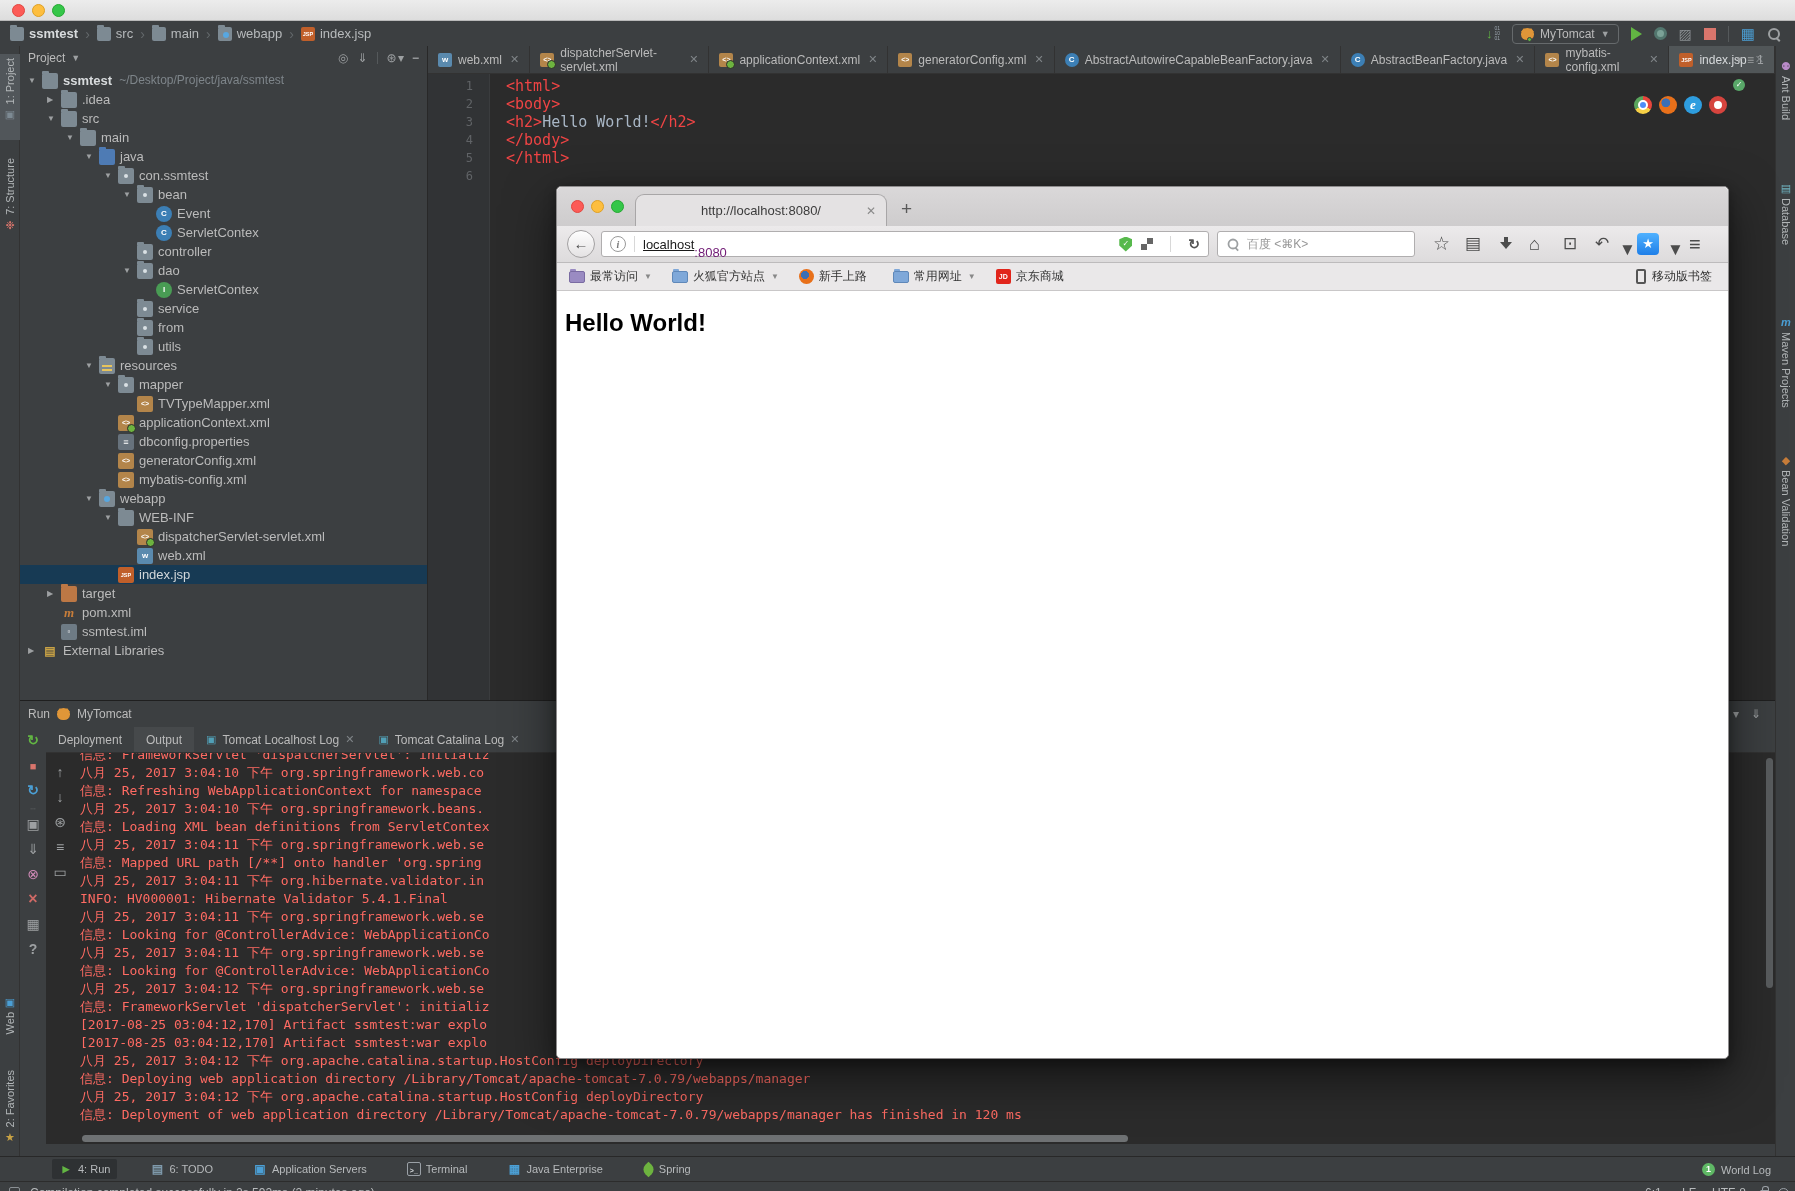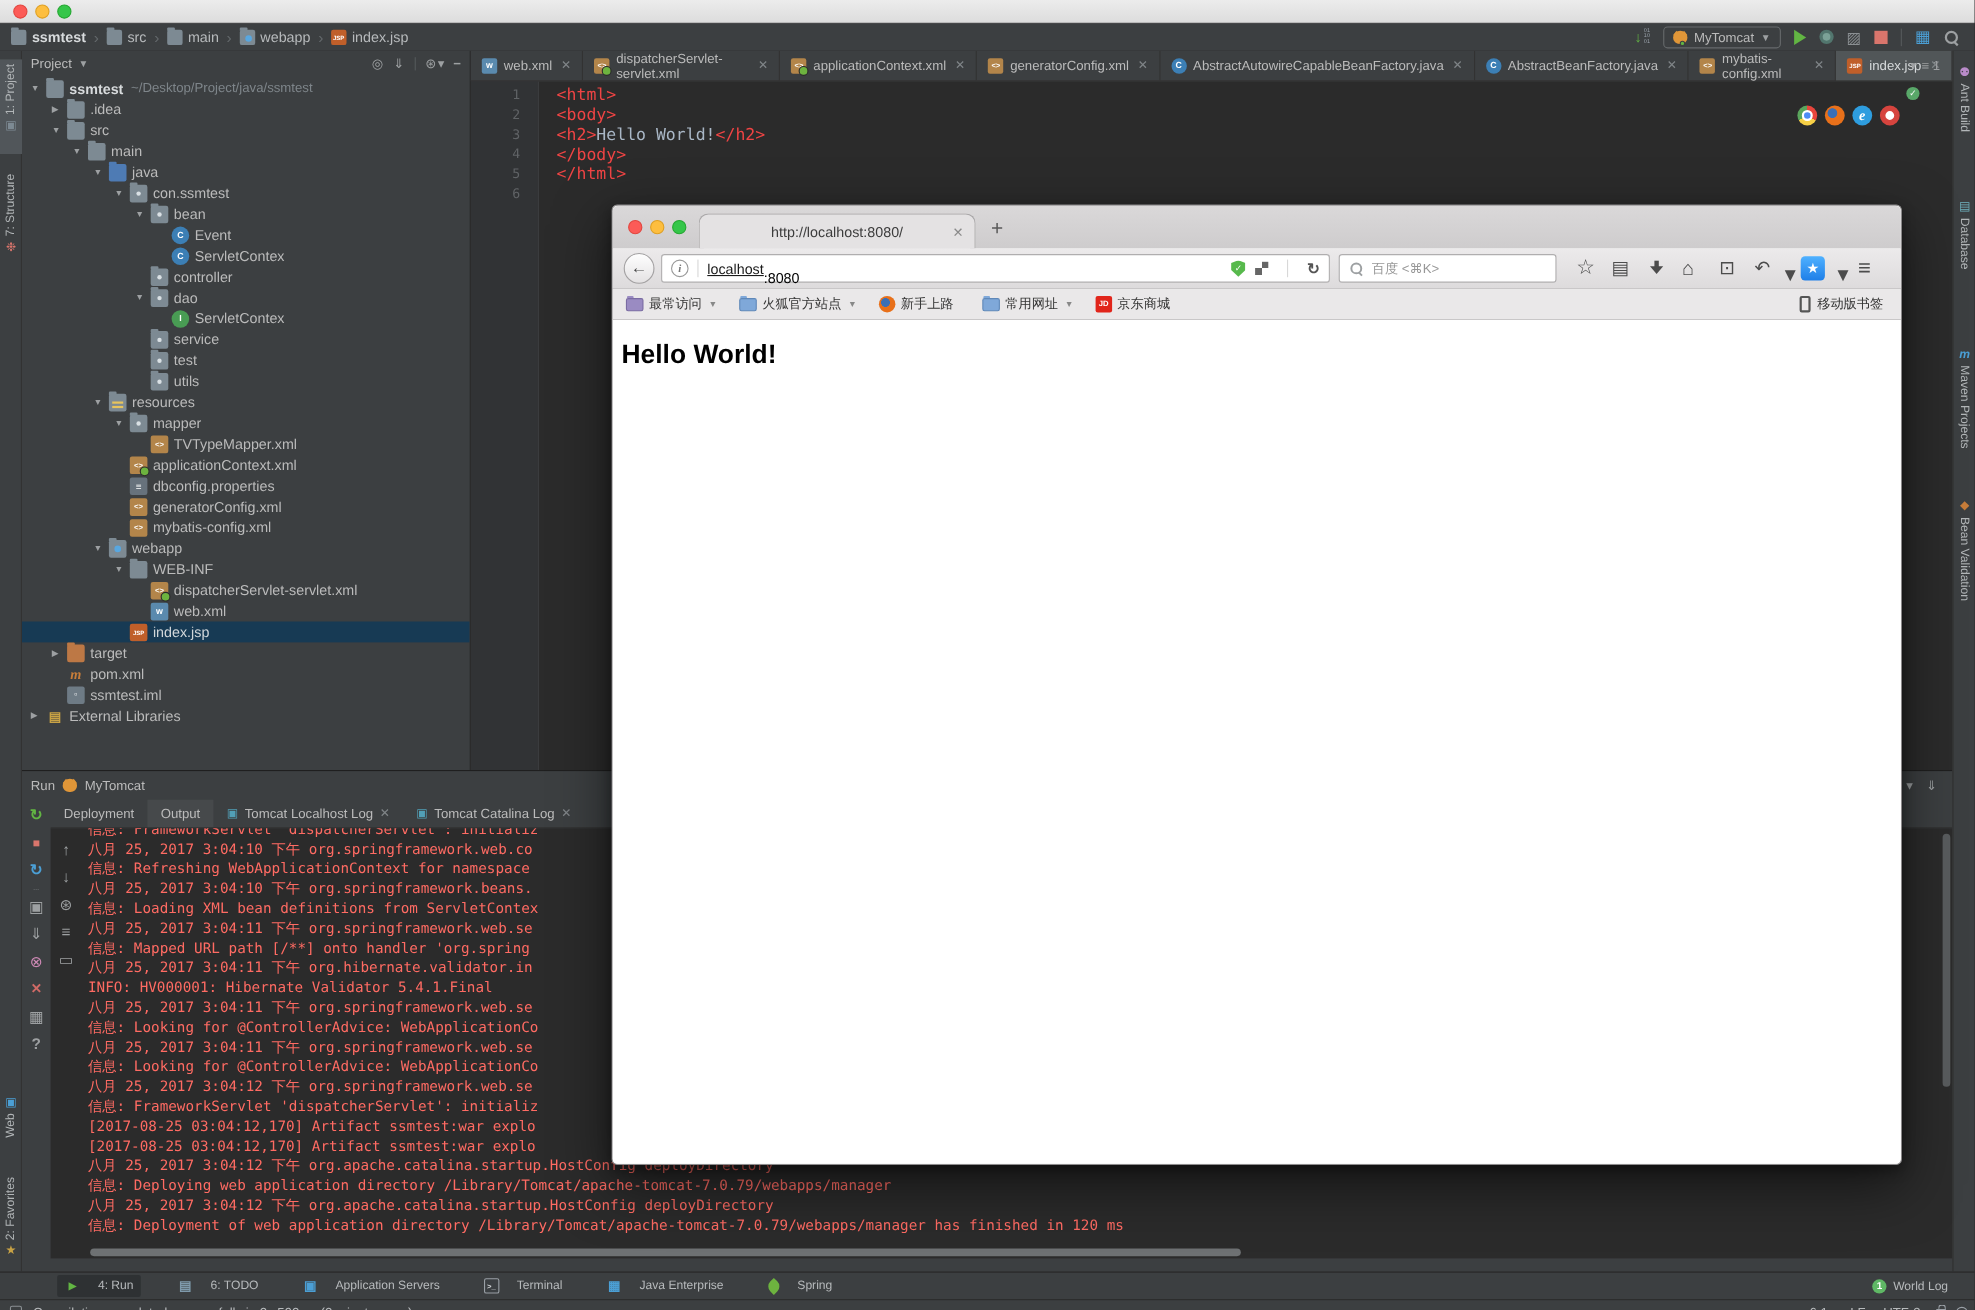--- a/index.html
+++ b/index.html
@@ -192,21 +192,21 @@
   .con-line { height:18px; white-space:pre; font:13px/18px "DejaVu Sans Mono",monospace; color:#ff6b63; }
   #con-hscroll { position:absolute; left:36px; bottom:2px; width:1046px; height:7px;
     background:#7a7e80; border-radius:4px; opacity:.85; }
   #con-vscroll { position:absolute; right:2px; top:5px; width:7px; height:230px;
     background:#6e7275; border-radius:4px; opacity:.7; }
 
   
   #bottom-bar { position:absolute; left:0; top:1156px; width:1795px; height:25px; background:#3c3f41;
     border-top:1px solid #282828; display:flex; align-items:center; gap:26px; padding-left:52px;
     z-index:4; }
-  .bb-item { display:flex; align-items:center; gap:16px; font-size:11px; color:#b7babc;
+  .bb-item { display:flex; align-items:center; gap:5px; font-size:11px; color:#b7babc;
     padding:3px 7px; border-radius:2px; }
   .bb-item.active { background:#2e3133; }
   .bb { width:14px; height:14px; display:inline-block; text-align:center;
     font:700 10px/14px "Liberation Sans",sans-serif; }
   .bb-run::before{ content:"▶"; color:#62b543; font-size:9px; }
   .bb-todo::before{ content:"▤"; color:#7f9aac; font-size:12px; }
   .bb-app::before{ content:"▣"; color:#4b9fd5; font-size:12px; }
   .bb-term { background:#3b3f42; border:1px solid #9aa0a6; border-radius:2px; }
   .bb-term::before{ content:">_"; color:#d6d9db; font-size:7px; line-height:12px; }
   .bb-jee::before{ content:"▦"; color:#4b9fd5; font-size:12px; }
@@ -250,21 +250,21 @@
     background:linear-gradient(#eceaeb,#dddbdc); border-bottom:1px solid #bdbbbc; }
   #bw-back { position:absolute; left:10px; top:4px; width:28px; height:28px; border-radius:50%;
     border:1px solid #a3a1a2; background:linear-gradient(#fefefe,#e4e2e3); color:#4a4a4a;
     font-size:15px; font-weight:700; text-align:center; line-height:26px; }
   #bw-url { position:absolute; left:44px; top:5px; width:608px; height:26px; background:#fff;
     border:1px solid #b0aeaf; border-radius:3px; display:flex; align-items:center; padding:0 8px; }
   .fx-info { width:16px; height:16px; border:1px solid #9a9a9a; border-radius:50%; color:#777;
     font:italic 700 10px/15px "Liberation Serif",serif; text-align:center; flex:none; }
   .url-sep { width:1px; height:16px; background:#d8d8d8; margin:0 8px; }
   .url-host { font-size:13px; color:#1a1a1a;text-decoration:underline; }
-  .url-port { font-size:13px; color:#000000;margin-top:16px; }
+  .url-port { font-size:13px; color:#701a75;margin-top:16px; }
   #bw-url .right-icons { margin-left:auto; display:flex; align-items:center; gap:9px; }
   .fx-shield { width:13px; height:15px; background:#57b94c; color:#fff; font-size:8px;
     line-height:14px; text-align:center;
     clip-path:polygon(50% 0,100% 18%,100% 60%,50% 100%,0 60%,0 18%); }
   .fx-qr { width:12px; height:12px;
     background:conic-gradient(#666 0 25%, #fff 25% 50%, #666 50% 75%, #fff 75%); }
   .fx-reload { color:#555; font-weight:700; font-size:14px; }
   #bw-search { position:absolute; left:660px; top:5px; width:198px; height:26px; background:#fff;
     border:1px solid #b0aeaf; border-radius:3px; display:flex; align-items:center; gap:7px;
     padding:0 8px; }
@@ -511,21 +511,21 @@
       <div class="trow" style="--lvl: 5;">
         <span class="tree-arrow"></span>
         <span class="ti ti-pkg"></span>
         <span class="tlabel">service</span>
         <span class="thint"></span>
       </div>
 
       <div class="trow" style="--lvl: 5;">
         <span class="tree-arrow"></span>
         <span class="ti ti-pkg"></span>
-        <span class="tlabel">test</span>
+        <span class="tlabel">from</span>
         <span class="thint"></span>
       </div>
 
       <div class="trow" style="--lvl: 5;">
         <span class="tree-arrow"></span>
         <span class="ti ti-pkg"></span>
         <span class="tlabel">utils</span>
         <span class="thint"></span>
       </div>
 

